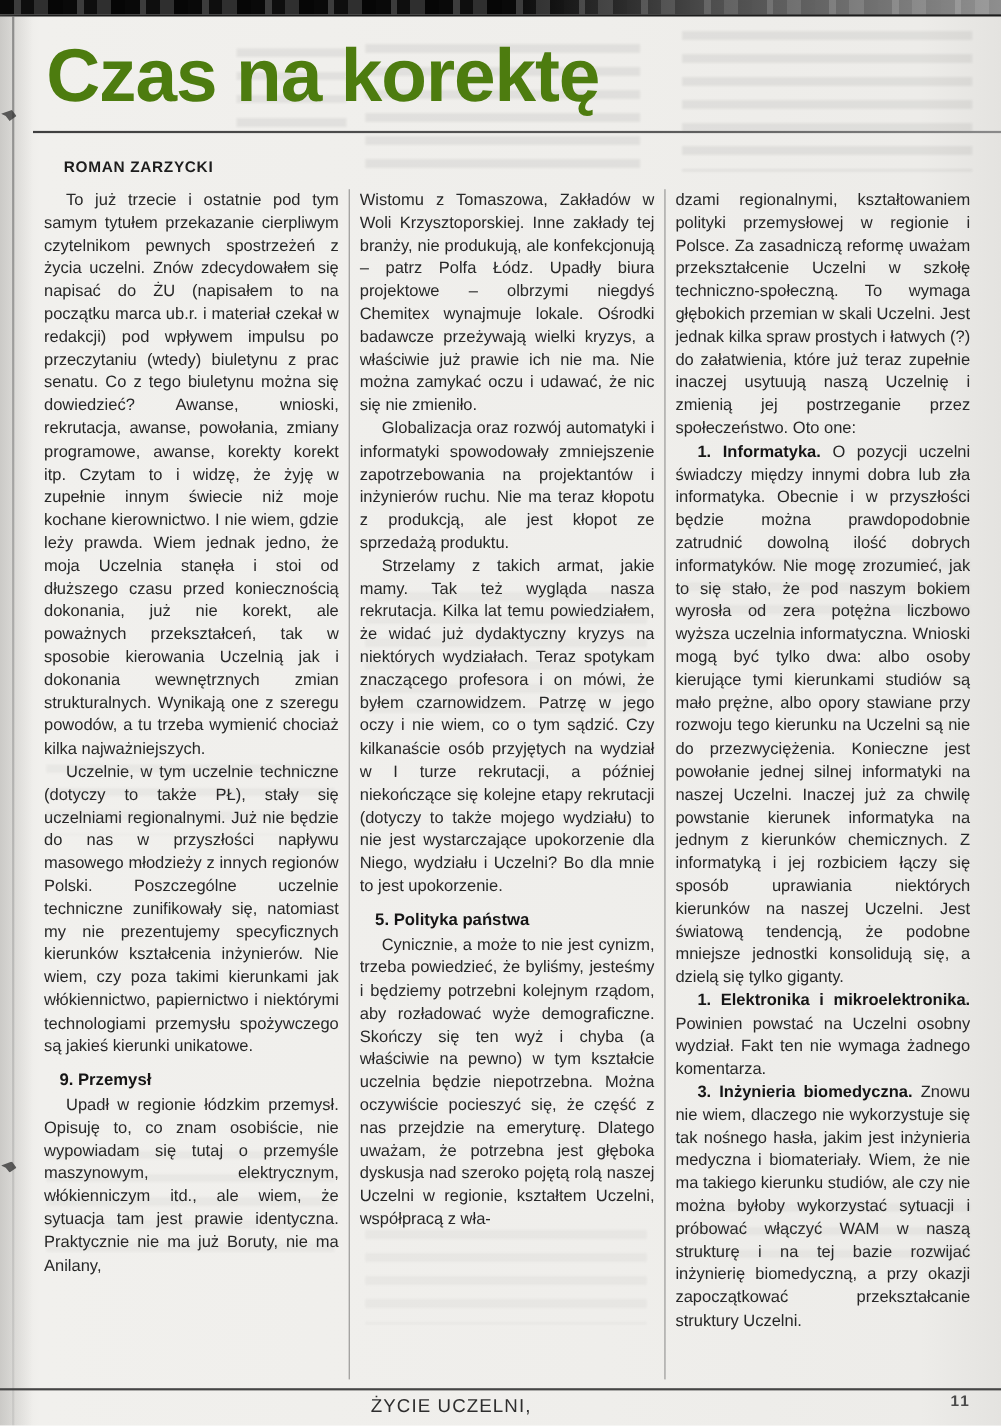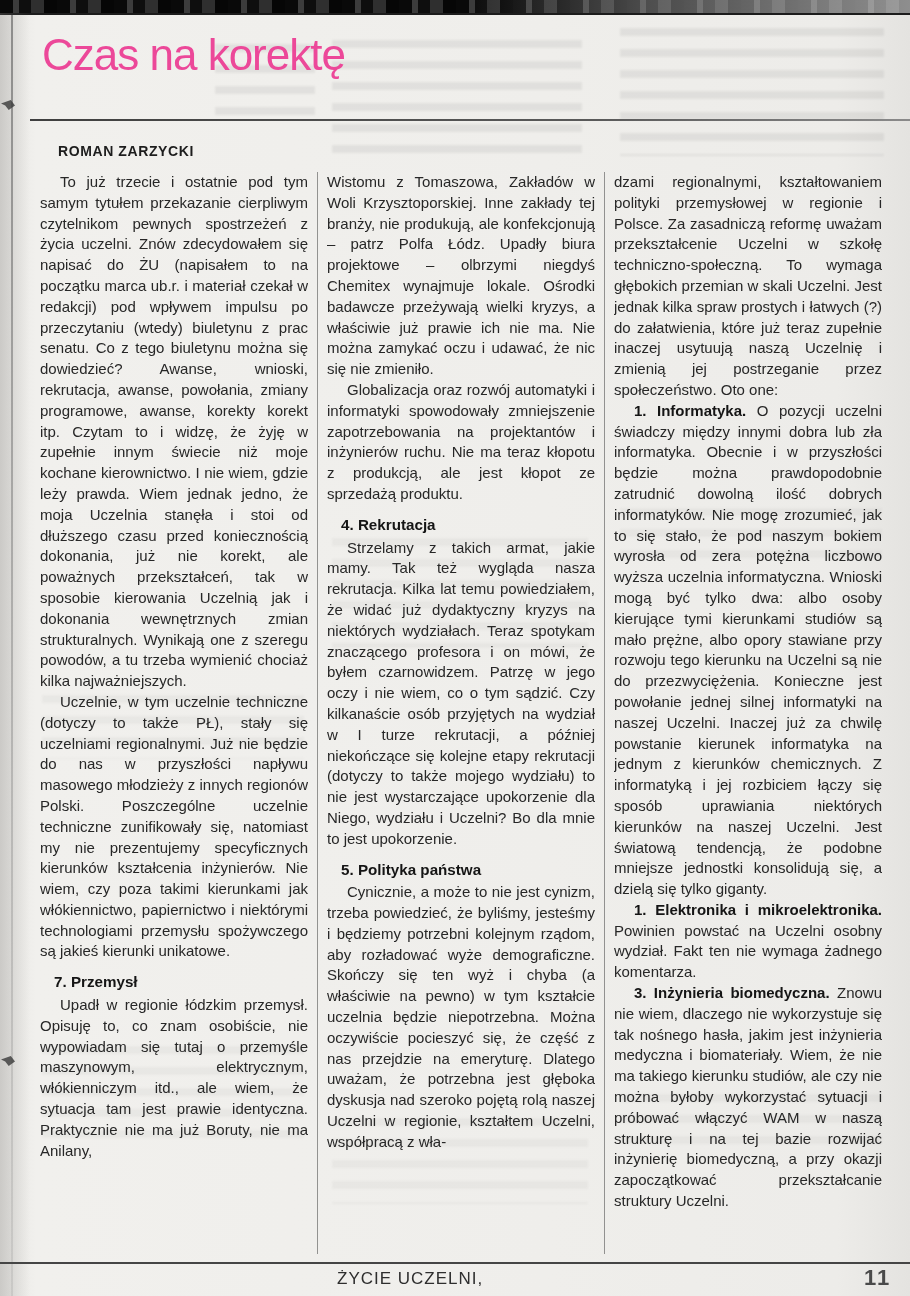--- a/index.html
+++ b/index.html
@@ -22,21 +22,21 @@
   .edge-shade{position:absolute;left:0;top:13px;width:30px;height:1283px;
     background:linear-gradient(90deg,rgba(120,118,115,.25),rgba(120,118,115,0));}
   .arrow-mark{position:absolute;width:14px;height:10px;background:#3a3a3a;
     clip-path:polygon(0 35%,70% 0,100% 55%,55% 100%,30% 55%);opacity:.8;}
   .ghost{position:absolute;opacity:.32;filter:blur(1.1px);pointer-events:none;
     background:repeating-linear-gradient(to bottom,rgba(95,95,95,.30) 0 8px,rgba(0,0,0,0) 8px 21px);}
   .ghost.light{opacity:.18;}
 
   .page-title{
     position:absolute;left:42px;top:30px;margin:0;
-    font-size:44px;font-weight:normal;letter-spacing:-1px;color:#ec4899;
+    font-size:68px;font-weight:bold;letter-spacing:-1px;color:#4d7c0f;
   }
   .title-rule{position:absolute;left:30px;top:119px;width:880px;height:2px;
     background:linear-gradient(90deg,#3f3f3f,#5a5a5a 65%,#8a8a8a);}
   .byline{
     position:absolute;left:42px;top:127px;margin:16px;
     font-size:14px;font-weight:bold;letter-spacing:.6px;color:#1d1d1d;
   }
 
   .columns{
     position:absolute;left:40px;top:172px;width:846px;height:1086px;
@@ -47,21 +47,21 @@
   .column p{margin:0;font-size:15px;line-height:20.8px;color:#272727;text-indent:20px;}
   .column p.noindent{text-indent:0;}
   .column h3{margin:10px 0 2px 0;font-size:15.2px;line-height:20.8px;font-weight:bold;
     color:#151515;text-indent:14px;text-align:left;}
   .column p strong{color:#151515;}
 
   .footer-rule{position:absolute;left:0;top:1262px;width:910px;height:2px;background:#454545;}
   .footer{position:absolute;left:0;top:1269px;width:910px;font-size:17px;color:#2e2e2e;}
   .footer .journal{position:absolute;left:337px;letter-spacing:1px;}
   .footer .issue{position:absolute;left:563px;margin-top:24px;}
-  .footer .pageno{position:absolute;left:864px;top:-4px;font-size:22px;font-weight:bold;
+  .footer .pageno{position:absolute;left:864px;top:-4px;font-size:14px;font-weight:bold;
     letter-spacing:2px;color:#4a4a4a;}
 </style>
 </head>
 <body>
 
 <div class="scan-edge"></div>
 <div class="edge-shade"></div>
 <div class="fold-line"></div>
 <div class="arrow-mark" style="left:1px;top:100px;"></div>
 <div class="arrow-mark" style="left:1px;top:1056px;"></div>
@@ -77,28 +77,27 @@
 <div class="ghost light" style="left:620px;top:1094px;width:262px;height:56px;"></div>
 
 <h1 class="page-title">Czas na korektę</h1>
 <div class="title-rule"></div>
 <div class="byline">ROMAN ZARZYCKI</div>
 
 <div class="columns">
   <div class="column" id="col-0">
       <p class="">To już trzecie i ostatnie pod tym samym tytułem przekazanie cierpliwym czytelnikom pewnych spostrzeżeń z życia uczelni. Znów zdecydowałem się napisać do ŻU (napisałem to na początku marca ub.r. i materiał czekał w redakcji) pod wpływem impulsu po przeczytaniu (wtedy) biuletynu z prac senatu. Co z tego biuletynu można się dowiedzieć? Awanse, wnioski, rekrutacja, awanse, powołania, zmiany programowe, awanse, korekty korekt itp. Czytam to i widzę, że żyję w zupełnie innym świecie niż moje kochane kierownictwo. I nie wiem, gdzie leży prawda. Wiem jednak jedno, że moja Uczelnia stanęła i stoi od dłuższego czasu przed koniecznością dokonania, już nie korekt, ale poważnych przekształceń, tak w sposobie kierowania Uczelnią jak i dokonania wewnętrznych zmian strukturalnych. Wynikają one z szeregu powodów, a tu trzeba wymienić chociaż kilka najważniejszych.</p>
       <p class="">Uczelnie, w tym uczelnie techniczne (dotyczy to także PŁ), stały się uczelniami regionalnymi. Już nie będzie do nas w przyszłości napływu masowego młodzieży z innych regionów Polski. Poszczególne uczelnie techniczne zunifikowały się, natomiast my nie prezentujemy specyficznych kierunków kształcenia inżynierów. Nie wiem, czy poza takimi kierunkami jak włókiennictwo, papiernictwo i niektórymi technologiami przemysłu spożywczego są jakieś kierunki unikatowe.</p>
-      <h3 class="col-heading">7. Przemysł</h3>
+      <h3 class="col-heading">9. Przemysł</h3>
       <p class="">Upadł w regionie łódzkim przemysł. Opisuję to, co znam osobiście, nie wypowiadam się tutaj o przemyśle maszynowym, elektrycznym, włókienniczym itd., ale wiem, że sytuacja tam jest prawie identyczna. Praktycznie nie ma już Boruty, nie ma Anilany,</p>
     </div>
   <div class="col-sep"></div>
   <div class="column" id="col-1">
       <p class="noindent">Wistomu z Tomaszowa, Zakładów w Woli Krzysztoporskiej. Inne zakłady tej branży, nie produkują, ale konfekcjonują – patrz Polfa Łódz. Upadły biura projektowe – olbrzymi niegdyś Chemitex wynajmuje lokale. Ośrodki badawcze przeżywają wielki kryzys, a właściwie już prawie ich nie ma. Nie można zamykać oczu i udawać, że nic się nie zmieniło.</p>
       <p class="">Globalizacja oraz rozwój automatyki i informatyki spowodowały zmniejszenie zapotrzebowania na projektantów i inżynierów ruchu. Nie ma teraz kłopotu z produkcją, ale jest kłopot ze sprzedażą produktu.</p>
-      <h3 class="col-heading">4. Rekrutacja</h3>
       <p class="">Strzelamy z takich armat, jakie mamy. Tak też wygląda nasza rekrutacja. Kilka lat temu powiedziałem, że widać już dydaktyczny kryzys na niektórych wydziałach. Teraz spotykam znaczącego profesora i on mówi, że byłem czarnowidzem. Patrzę w jego oczy i nie wiem, co o tym sądzić. Czy kilkanaście osób przyjętych na wydział w I turze rekrutacji, a później niekończące się kolejne etapy rekrutacji (dotyczy to także mojego wydziału) to nie jest wystarczające upokorzenie dla Niego, wydziału i Uczelni? Bo dla mnie to jest upokorzenie.</p>
       <h3 class="col-heading">5. Polityka państwa</h3>
       <p class="">Cynicznie, a może to nie jest cynizm, trzeba powiedzieć, że byliśmy, jesteśmy i będziemy potrzebni kolejnym rządom, aby rozładować wyże demograficzne. Skończy się ten wyż i chyba (a właściwie na pewno) w tym kształcie uczelnia będzie niepotrzebna. Można oczywiście pocieszyć się, że część z nas przejdzie na emeryturę. Dlatego uważam, że potrzebna jest głęboka dyskusja nad szeroko pojętą rolą naszej Uczelni w regionie, kształtem Uczelni, współpracą z wła-</p>
     </div>
   <div class="col-sep"></div>
   <div class="column" id="col-2">
       <p class="noindent">dzami regionalnymi, kształtowaniem polityki przemysłowej w regionie i Polsce. Za zasadniczą reformę uważam przekształcenie Uczelni w szkołę techniczno-społeczną. To wymaga głębokich przemian w skali Uczelni. Jest jednak kilka spraw prostych i łatwych (?) do załatwienia, które już teraz zupełnie inaczej usytuują naszą Uczelnię i zmienią jej postrzeganie przez społeczeństwo. Oto one:</p>
       <p class=""><strong>1. Informatyka. </strong>O pozycji uczelni świadczy między innymi dobra lub zła informatyka. Obecnie i w przyszłości będzie można prawdopodobnie zatrudnić dowolną ilość dobrych informatyków. Nie mogę zrozumieć, jak to się stało, że pod naszym bokiem wyrosła od zera potężna liczbowo wyższa uczelnia informatyczna. Wnioski mogą być tylko dwa: albo osoby kierujące tymi kierunkami studiów są mało prężne, albo opory stawiane przy rozwoju tego kierunku na Uczelni są nie do przezwyciężenia. Konieczne jest powołanie jednej silnej informatyki na naszej Uczelni. Inaczej już za chwilę powstanie kierunek informatyka na jednym z kierunków chemicznych. Z informatyką i jej rozbiciem łączy się sposób uprawiania niektórych kierunków na naszej Uczelni. Jest światową tendencją, że podobne mniejsze jednostki konsolidują się, a dzielą się tylko giganty.</p>
       <p class=""><strong>1. Elektronika i mikroelektronika. </strong>Powinien powstać na Uczelni osobny wydział. Fakt ten nie wymaga żadnego komentarza.</p>
       <p class=""><strong>3. Inżynieria biomedyczna. </strong>Znowu nie wiem, dlaczego nie wykorzystuje się tak nośnego hasła, jakim jest inżynieria medyczna i biomateriały. Wiem, że nie ma takiego kierunku studiów, ale czy nie można byłoby wykorzystać sytuacji i próbować włączyć WAM w naszą strukturę i na tej bazie rozwijać inżynierię biomedyczną, a przy okazji zapoczątkować przekształcanie struktury Uczelni.</p>

